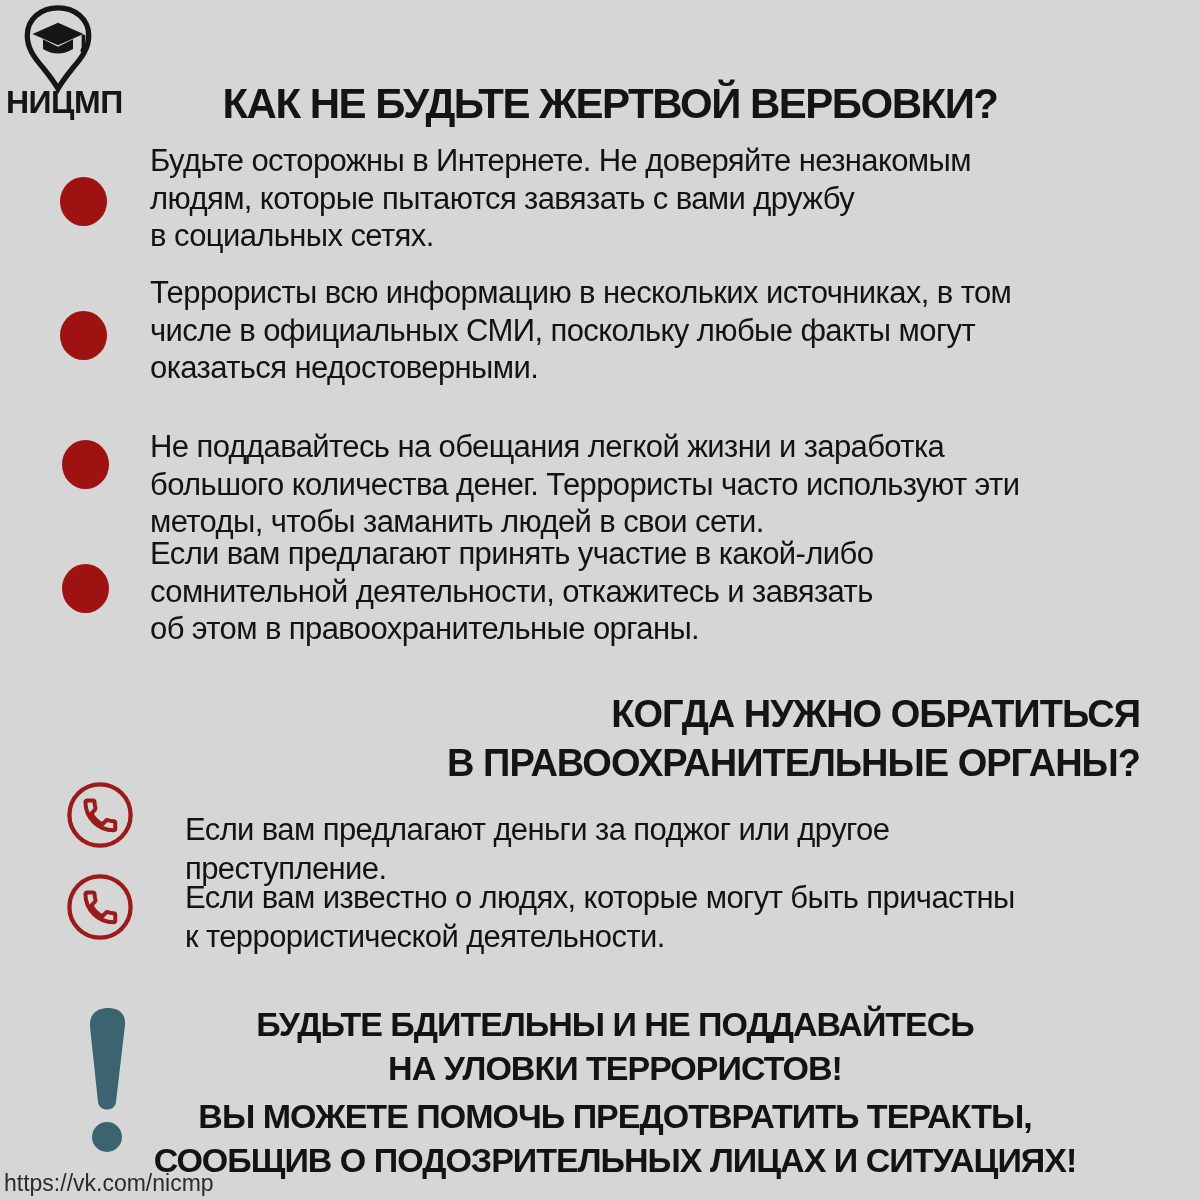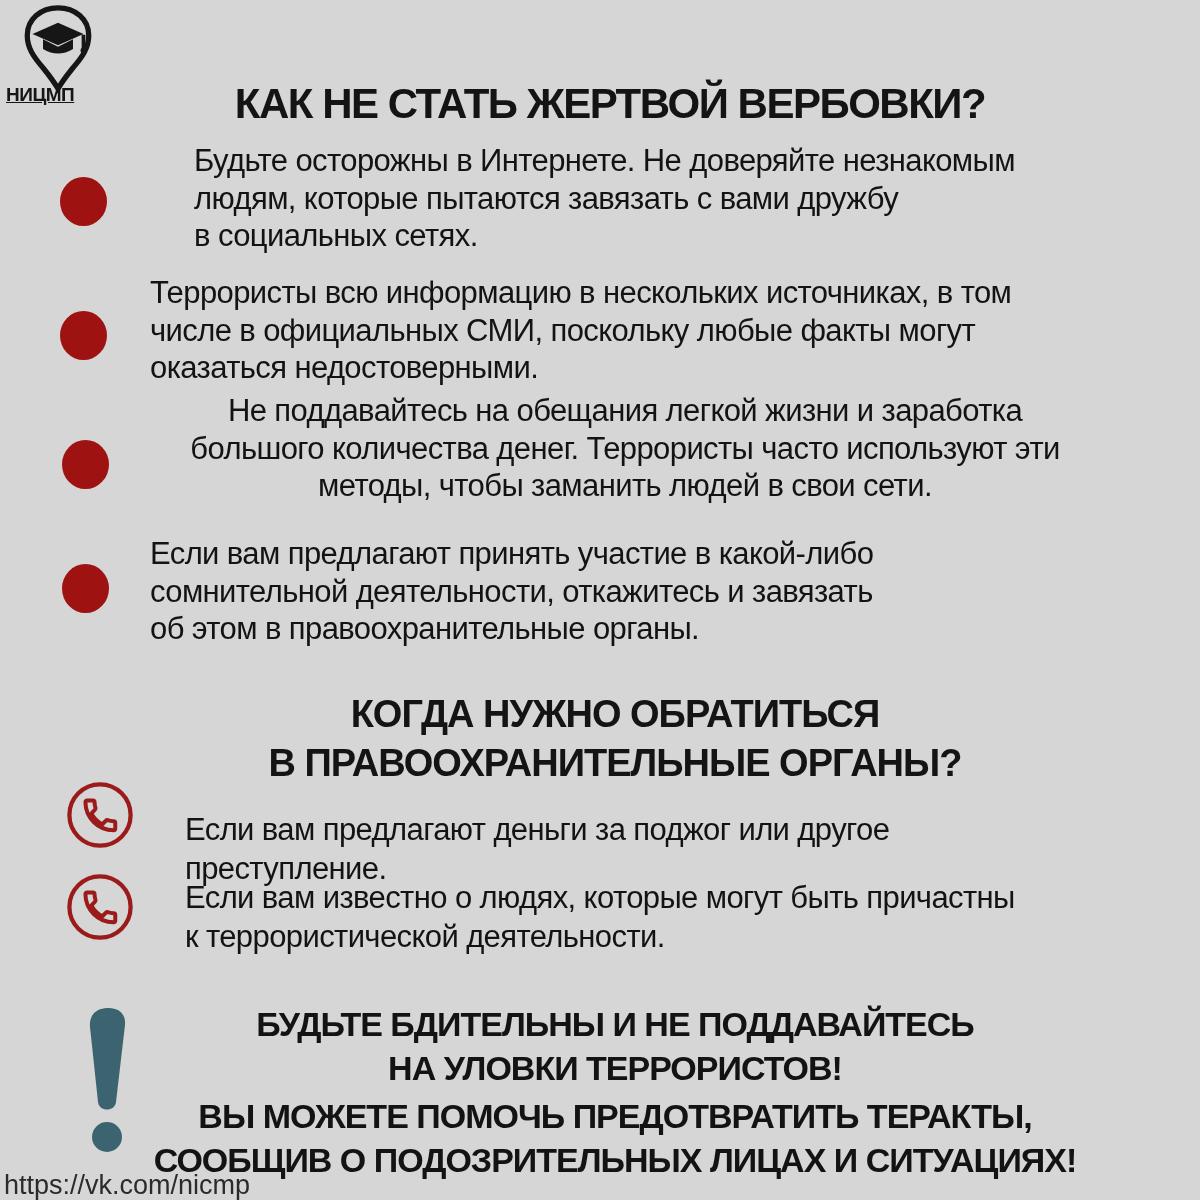--- a/index.html
+++ b/index.html
@@ -7,66 +7,66 @@
     width:1200px;height:1200px;position:relative;overflow:hidden;
     background:#d6d6d6;
     font-family:"Liberation Sans","DejaVu Sans",sans-serif;
     color:#111111;
   }
   .abs{position:absolute;}
   .pre{white-space:pre-line;}
 
   
   .logo-pin{left:12px;top:4px;width:92px;height:90px;}
-  .logo-label{left:6px;top:84px;width:104px;text-align:left;
-    font-size:19px;font-weight:700;letter-spacing:-0.5px;color:#161616;text-decoration:underline;}
+  .logo-label{left:6px;top:84px;width:104px;text-align:right;
+    font-size:32px;font-weight:700;letter-spacing:-0.5px;color:#161616;}
 
   
   .title{left:120px;top:80px;width:980px;text-align:center;
     font-size:42px;font-weight:800;letter-spacing:-1.5px;color:#141414;}
 
   
   .tip-text{left:150px;width:950px;font-size:31px;line-height:37.5px;
     letter-spacing:-0.6px;color:#131313;}
-  .tip-1{top:142px;margin-left:44px;} .tip-2{top:274px;} .tip-3{top:392px;text-align:center;} .tip-4{top:535px;}
+  .tip-1{top:142px;} .tip-2{top:274px;} .tip-3{top:428px;} .tip-4{top:535px;}
   .bullet{width:47px;height:49px;}
   .bullet-1{left:60px;top:177px;} .bullet-2{left:60px;top:311px;}
   .bullet-3{left:62px;top:440px;} .bullet-4{left:62px;top:564px;}
 
   
-  .report-heading{left:90px;top:690px;width:1050px;text-align:center;
+  .report-heading{left:90px;top:690px;width:1050px;text-align:right;
     font-size:38px;font-weight:800;letter-spacing:-1px;line-height:49px;color:#141414;}
   .phone-icon{width:68px;height:68px;}
   .phone-1{left:66px;top:781px;} .phone-2{left:66px;top:873px;}
   .report-text{left:185px;width:990px;font-size:31px;line-height:39px;
     letter-spacing:-0.6px;color:#131313;}
   .report-text-1{top:786px;margin-top:24px;} .report-text-2{top:878px;}
 
   
   .exclamation{left:86px;top:1006px;width:44px;height:152px;}
   .warn{left:120px;width:990px;text-align:center;font-weight:800;
     font-size:34px;line-height:44px;letter-spacing:-1px;color:#131313;}
   .warn-1{top:1002px;} .warn-2{top:1094px;}
 
   
-  .footer-url{left:4px;top:1170px;font-size:27px;letter-spacing:0;color:#2b2b2b;}
+  .footer-url{left:4px;top:1170px;font-size:23px;letter-spacing:0;color:#2b2b2b;}
 </style>
 </head>
 <body>
 
 <svg class="abs logo-pin" viewBox="0 0 100 120" fill="none">
   <path d="M50,113 C45,104 38,95 30,85 C18,71 9,59 9,42 C9,20 27,5 50,5 C73,5 91,20 91,42 C91,59 82,71 70,85 C62,95 55,104 50,113 Z" stroke="#161616" stroke-width="7" fill="none"></path>
   <polygon points="50,25 84,40 50,55 16,40" fill="#161616"></polygon>
   <path d="M30,47 L30,60 Q50,72 70,60 L70,47 L50,57 Z" fill="#161616"></path>
   <path d="M84,41 L84,60" stroke="#161616" stroke-width="5"></path>
   <circle cx="84" cy="62" r="4" fill="#161616"></circle>
 </svg>
 <div class="abs logo-label">НИЦМП</div>
 
-<div class="abs title">КАК НЕ СТАТЬ ЖЕРТВОЙ ВЕРБОВКИ?</div>
+<div class="abs title">КАК НЕ БУДЬТЕ ЖЕРТВОЙ ВЕРБОВКИ?</div>
 
 <svg class="abs bullet bullet-1" viewBox="0 0 47 49">
   <ellipse cx="23.5" cy="24.5" rx="23.5" ry="24.5" fill="#9e1212"></ellipse>
 </svg>
 <div class="abs tip-text tip-1 pre">Будьте осторожны в Интернете. Не доверяйте незнакомым
 людям, которые пытаются завязать с вами дружбу
 в социальных сетях.</div>
 
 <svg class="abs bullet bullet-2" viewBox="0 0 47 49">
   <ellipse cx="23.5" cy="24.5" rx="23.5" ry="24.5" fill="#9e1212"></ellipse>

